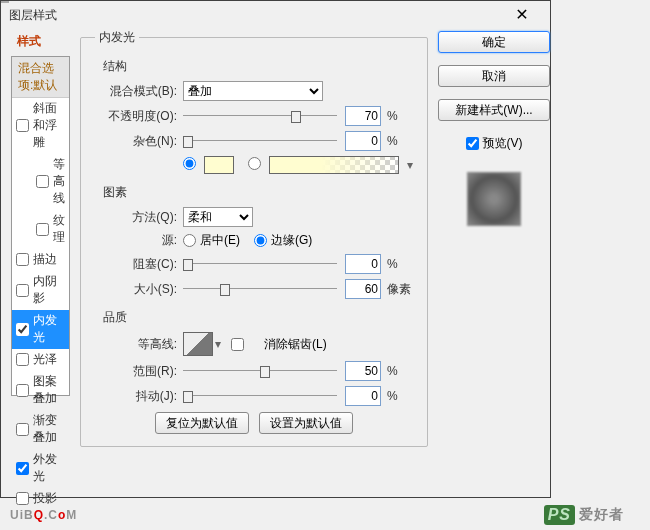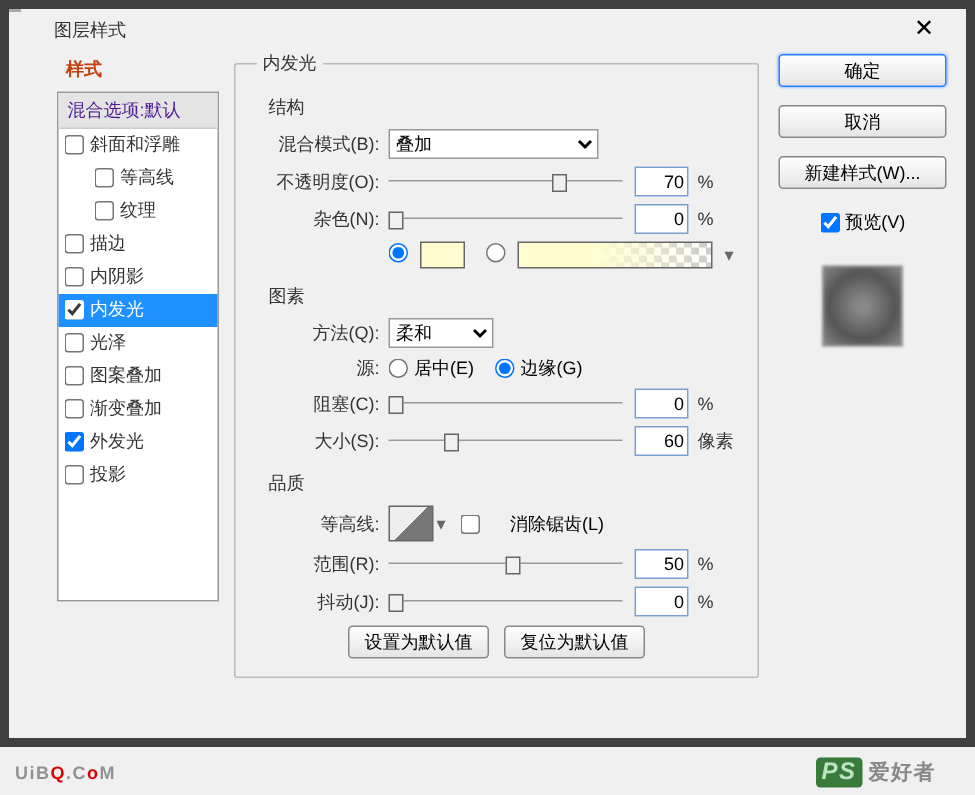--- a/index.html
+++ b/index.html
@@ -1,25 +1,25 @@
 <!DOCTYPE html>
 <html><head>
 <meta charset="utf-8">
 <style>
 * { box-sizing: border-box; margin: 0; padding: 0; font-family: "Microsoft YaHei", SimSun, sans-serif; font-size: 12px; }
 body { background: #f0f0f0; width: 650px; height: 530px; position: relative; }
-.dialog { width: 650px; height: 498px; background: #f0f0f0; border: 6px solid #404040; position: relative; padding-left: 22px; }
+.dialog { width: 551px; height: 498px; background: #f0f0f0; border: 1px solid #404040; position: relative; }
 .title-bar { height: 28px; display: flex; align-items: center; padding: 0 8px; }
 .title-bar .title { flex: 1; color: #333; }
 .close { width: 40px; height: 28px; text-align: center; line-height: 28px; font-size: 16px; cursor: pointer; }
 .content { display: flex; padding: 0 10px 10px 10px; height: calc(100% - 30px); }
 .left-panel { width: 108px; }
 .left-header { padding: 4px 6px; color: #c2410c; font-weight: bold; }
 .left-box { background: #fff; border: 1px solid #999; margin-top: 2px; height: 340px; }
-.blend-row { background: #e4e4e4; padding: 3px 6px; border-bottom: 1px solid #ccc; color: #4c1d95; }
+.blend-row { background: #e4e4e4; padding: 3px 6px; border-bottom: 1px solid #ccc; color: #a16207; }
 .style-item { display: flex; align-items: center; padding: 2px 4px; gap: 4px; color: #333; border-bottom: 1px solid transparent; }
 .style-item.indent { padding-left: 24px; }
 .style-item input[type=checkbox] { width: 13px; height: 13px; }
 .style-item.selected { background: #1e90ff; color: #fff; }
 .style-item.selected input[type=checkbox] { accent-color: #fff; }
 .center-panel { flex: 1; padding: 0 10px; }
 fieldset { border: 1px solid #bbb; border-radius: 2px; padding: 10px 14px 12px 14px; margin-bottom: 6px; }
 fieldset > legend { padding: 0 4px; color: #333; }
 .group-title { margin: 2px 0 6px 8px; color: #333; }
 .row { display: flex; align-items: center; margin: 5px 0; }
@@ -205,22 +205,22 @@
           <span class="label">抖动(J):</span>
           <div class="slider">
                 <div class="handle" style="left:0%"></div>
               </div>
           <input class="num" value="0" style="">
           <span class="unit">%</span>
         </div>
         </div>
 
         <div class="btns-row">
+          <button class="btn">复位为默认值</button>
           <button class="btn">设置为默认值</button>
-          <button class="btn">复位为默认值</button>
         </div>
       </fieldset>
     </div>
 
     <div class="right-panel">
       <button class="btn primary">确定</button>
       <button class="btn">取消</button>
       <button class="btn">新建样式(W)...</button>
       <label class="preview-check">
           <input type="checkbox" checked="" style="">

